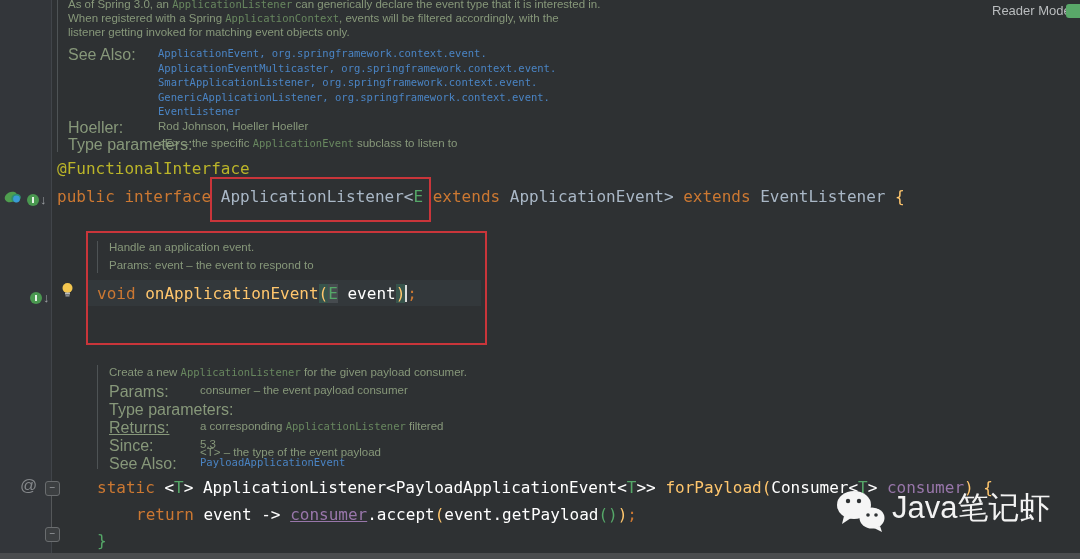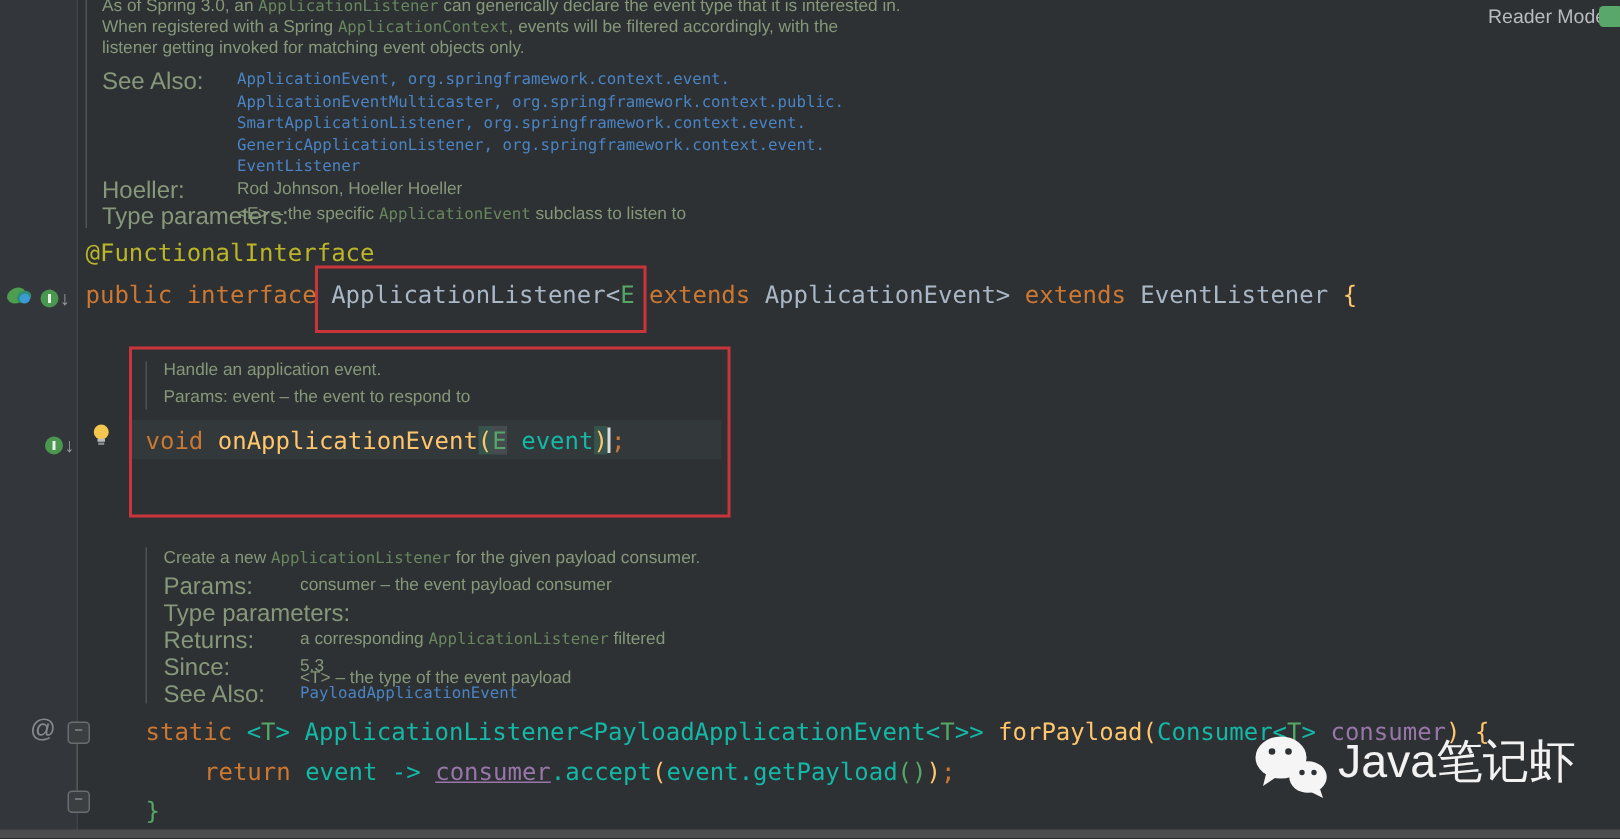--- a/index.html
+++ b/index.html
@@ -9,21 +9,21 @@
   .vsep{position:absolute;width:1px;background:#41454a;}
   .docguide{position:absolute;width:1px;background:#4e5355;}
   .docline{position:absolute;font-size:11.5px;line-height:14px;white-space:pre;color:#87987a;}
   .codeline{position:absolute;font-family:"DejaVu Sans Mono",monospace;font-size:16px;
             line-height:20px;white-space:pre;color:#a9b7c6;}
   .tk-doc{color:#87987a;}
   .tk-doccode{font-family:"DejaVu Sans Mono",monospace;font-size:10.5px;color:#68875f;}
   .tk-link{font-family:"DejaVu Sans Mono",monospace;font-size:10.5px;color:#4a84c4;}
   .tk-kw{color:#cc7832;}
   .tk-cls{color:#a9b7c6;}
-  .tk-plain{color:#14b8a6;}
+  .tk-plain{color:#ffffff;}
   .tk-typ{color:#55a768;}
   .tk-mth{color:#ffc66d;}
   .tk-ann{color:#bbb529;}
   .tk-par{color:#ffc66d;}
   .tk-parhl{color:#ffc66d;background:rgba(58,104,88,.6);}
   .tk-typhl{color:#55a768;background:rgba(72,78,82,.9);}
   .tk-param{color:#9876aa;}
   .tk-paramu{color:#9876aa;text-decoration:underline;}
   .tk-grn{color:#55a768;}
   .tk-caret{display:inline-block;width:2px;height:17px;background:#dcdcdc;vertical-align:-3px;}
@@ -56,21 +56,21 @@
   <div class="reader-mode">Reader Mode</div>
   <div class="gear"></div>
 
   <div>
     <div class="docline" style="left:68px;top:-3px;"><span class="tk-doc">As of Spring 3.0, an </span><span class="tk-doccode">ApplicationListener</span><span class="tk-doc"> can generically declare the event type that it is interested in.</span></div>
     <div class="docline" style="left:68px;top:11px;"><span class="tk-doc">When registered with a Spring </span><span class="tk-doccode">ApplicationContext</span><span class="tk-doc">, events will be filtered accordingly, with the</span></div>
     <div class="docline" style="left:68px;top:25px;"><span class="tk-doc">listener getting invoked for matching event objects only.</span></div>
 
     <div class="doclabel" style="left:68px;top:46px;">See Also:</div>
     <div class="docline" style="left:158px;top:46px;"><span class="tk-link">ApplicationEvent, org.springframework.context.event.</span></div>
-    <div class="docline" style="left:158px;top:61px;"><span class="tk-link">ApplicationEventMulticaster, org.springframework.context.public.</span></div>
+    <div class="docline" style="left:158px;top:61px;"><span class="tk-link">ApplicationEventMulticaster, org.springframework.context.event.</span></div>
     <div class="docline" style="left:158px;top:75px;"><span class="tk-link">SmartApplicationListener, org.springframework.context.event.</span></div>
     <div class="docline" style="left:158px;top:90px;"><span class="tk-link">GenericApplicationListener, org.springframework.context.event.</span></div>
     <div class="docline" style="left:158px;top:104px;"><span class="tk-link">EventListener</span></div>
 
     <div class="doclabel" style="left:68px;top:119px;">Hoeller:</div>
     <div class="docline" style="left:158px;top:119px;">Rod Johnson, Hoeller Hoeller</div>
     <div class="doclabel" style="left:68px;top:136px;">Type parameters:</div>
     <div class="docline" style="left:158px;top:136px;"><span class="tk-doc">&lt;E&gt; – the specific </span><span class="tk-doccode">ApplicationEvent</span><span class="tk-doc"> subclass to listen to</span></div>
   </div>
 
@@ -107,21 +107,21 @@
     </svg>
   </span>
 
   <div class="docguide" style="left:97px;top:365px;height:104px;"></div>
   <div class="docline" style="left:109px;top:365px;"><span class="tk-doc">Create a new </span><span class="tk-doccode">ApplicationListener</span><span class="tk-doc"> for the given payload consumer.</span></div>
 
   <div class="doclabel" style="left:109px;top:383px;">Params:</div>
   <div class="docline" style="left:200px;top:383px;"><span class="tk-doc">consumer – the event payload consumer</span></div>
   <div class="doclabel" style="left:109px;top:401px;">Type parameters:</div>
   <div class="docline" style="left:200px;top:401px;margin-top:44px;"><span class="tk-doc">&lt;T&gt; – the type of the event payload</span></div>
-  <div class="doclabel" style="left:109px;top:419px;">Returns:</div>
+  <div class="doclabel" style="left:109px;top:419px;text-decoration:underline;">Returns:</div>
   <div class="docline" style="left:200px;top:419px;"><span class="tk-doc">a corresponding </span><span class="tk-doccode">ApplicationListener</span><span class="tk-doc"> filtered</span></div>
   <div class="doclabel" style="left:109px;top:437px;">Since:</div>
   <div class="docline" style="left:200px;top:437px;"><span class="tk-doc">5.3</span></div>
   <div class="doclabel" style="left:109px;top:455px;">See Also:</div>
   <div class="docline" style="left:200px;top:455px;"><span class="tk-link">PayloadApplicationEvent</span></div>
 
   <div class="gutter-at">@</div>
   <div class="fold" style="top:481px;">−</div>
   <div class="fold-conn"></div>
   <div class="fold" style="top:527px;">−</div>

